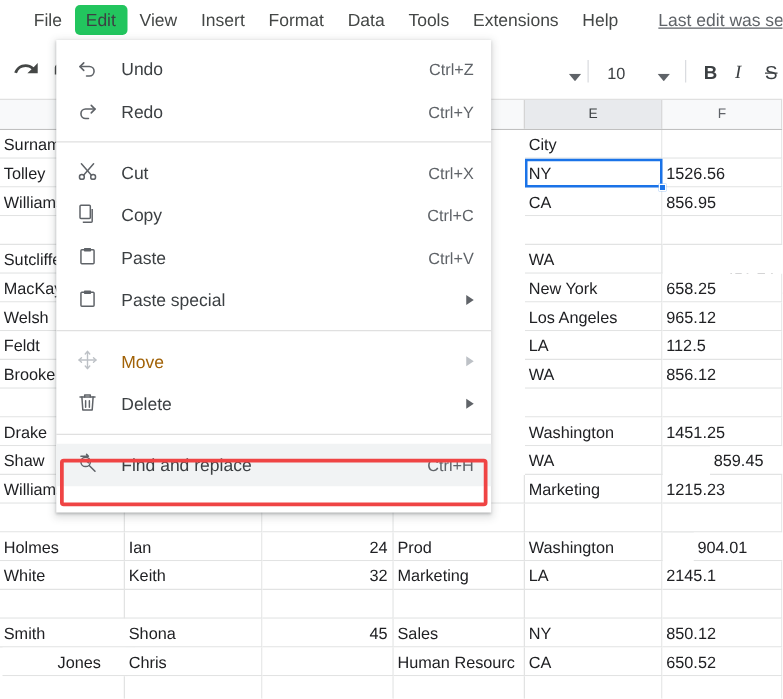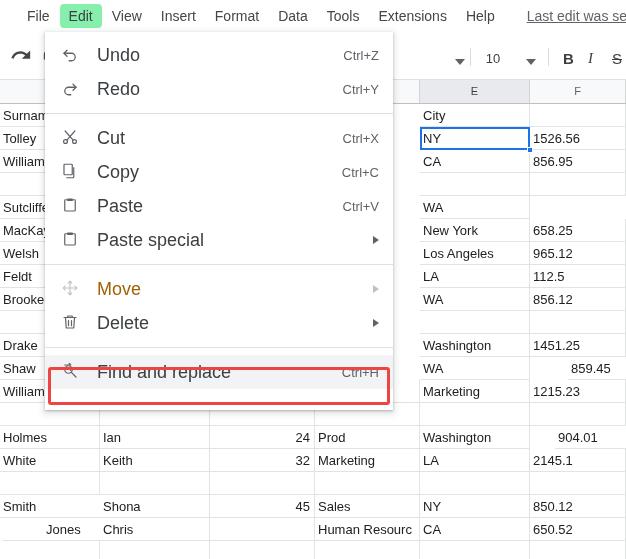--- a/index.html
+++ b/index.html
@@ -15,21 +15,21 @@
     position:absolute;left:0;top:0;width:626px;height:32px;
     background:#ffffff;
     display:flex;align-items:center;
     padding-left:18px;box-sizing:border-box;
   }
   .menubar-item{
     font-size:14px;color:#444746;
     padding:4px 9px;margin-right:1px;
     border-radius:4px;white-space:nowrap;cursor:default;
   }
-  .menubar-item.active{background:#86efac;color:#3c4043;}
+  .menubar-item.active{background:#22c55e;color:#3c4043;}
   .lastedit{
     font-size:14px;color:#5f6368;margin-left:22px;
     text-decoration:underline;white-space:nowrap;
   }
 
   
   .toolbar{
     position:absolute;left:0;top:32px;width:626px;height:48px;
     background:#ffffff;border-bottom:1px solid #e0e0e0;
     box-sizing:border-box;
@@ -101,21 +101,21 @@
   }
   .mi{
     position:relative;height:34px;display:flex;align-items:center;
     padding:0 14px 0 16px;box-sizing:border-box;cursor:default;
   }
   .mi-ic{
     width:24px;height:20px;flex:0 0 24px;
     color:#5f6368;font-size:15px;line-height:20px;text-align:center;
   }
   .mi-lbl{
-    flex:1 1 auto;font-size:18px;color:#3c4043;
+    flex:1 1 auto;font-size:14px;color:#3c4043;
     margin-left:12px;white-space:nowrap;
   }
   .mi-acc{
     font-size:13px;color:#5f6368;white-space:nowrap;margin-left:12px;
   }
   .mi-arrow{
     width:0;height:0;border-left:6px solid #5f6368;
     border-top:4px solid transparent;border-bottom:4px solid transparent;
     margin-left:12px;
   }

